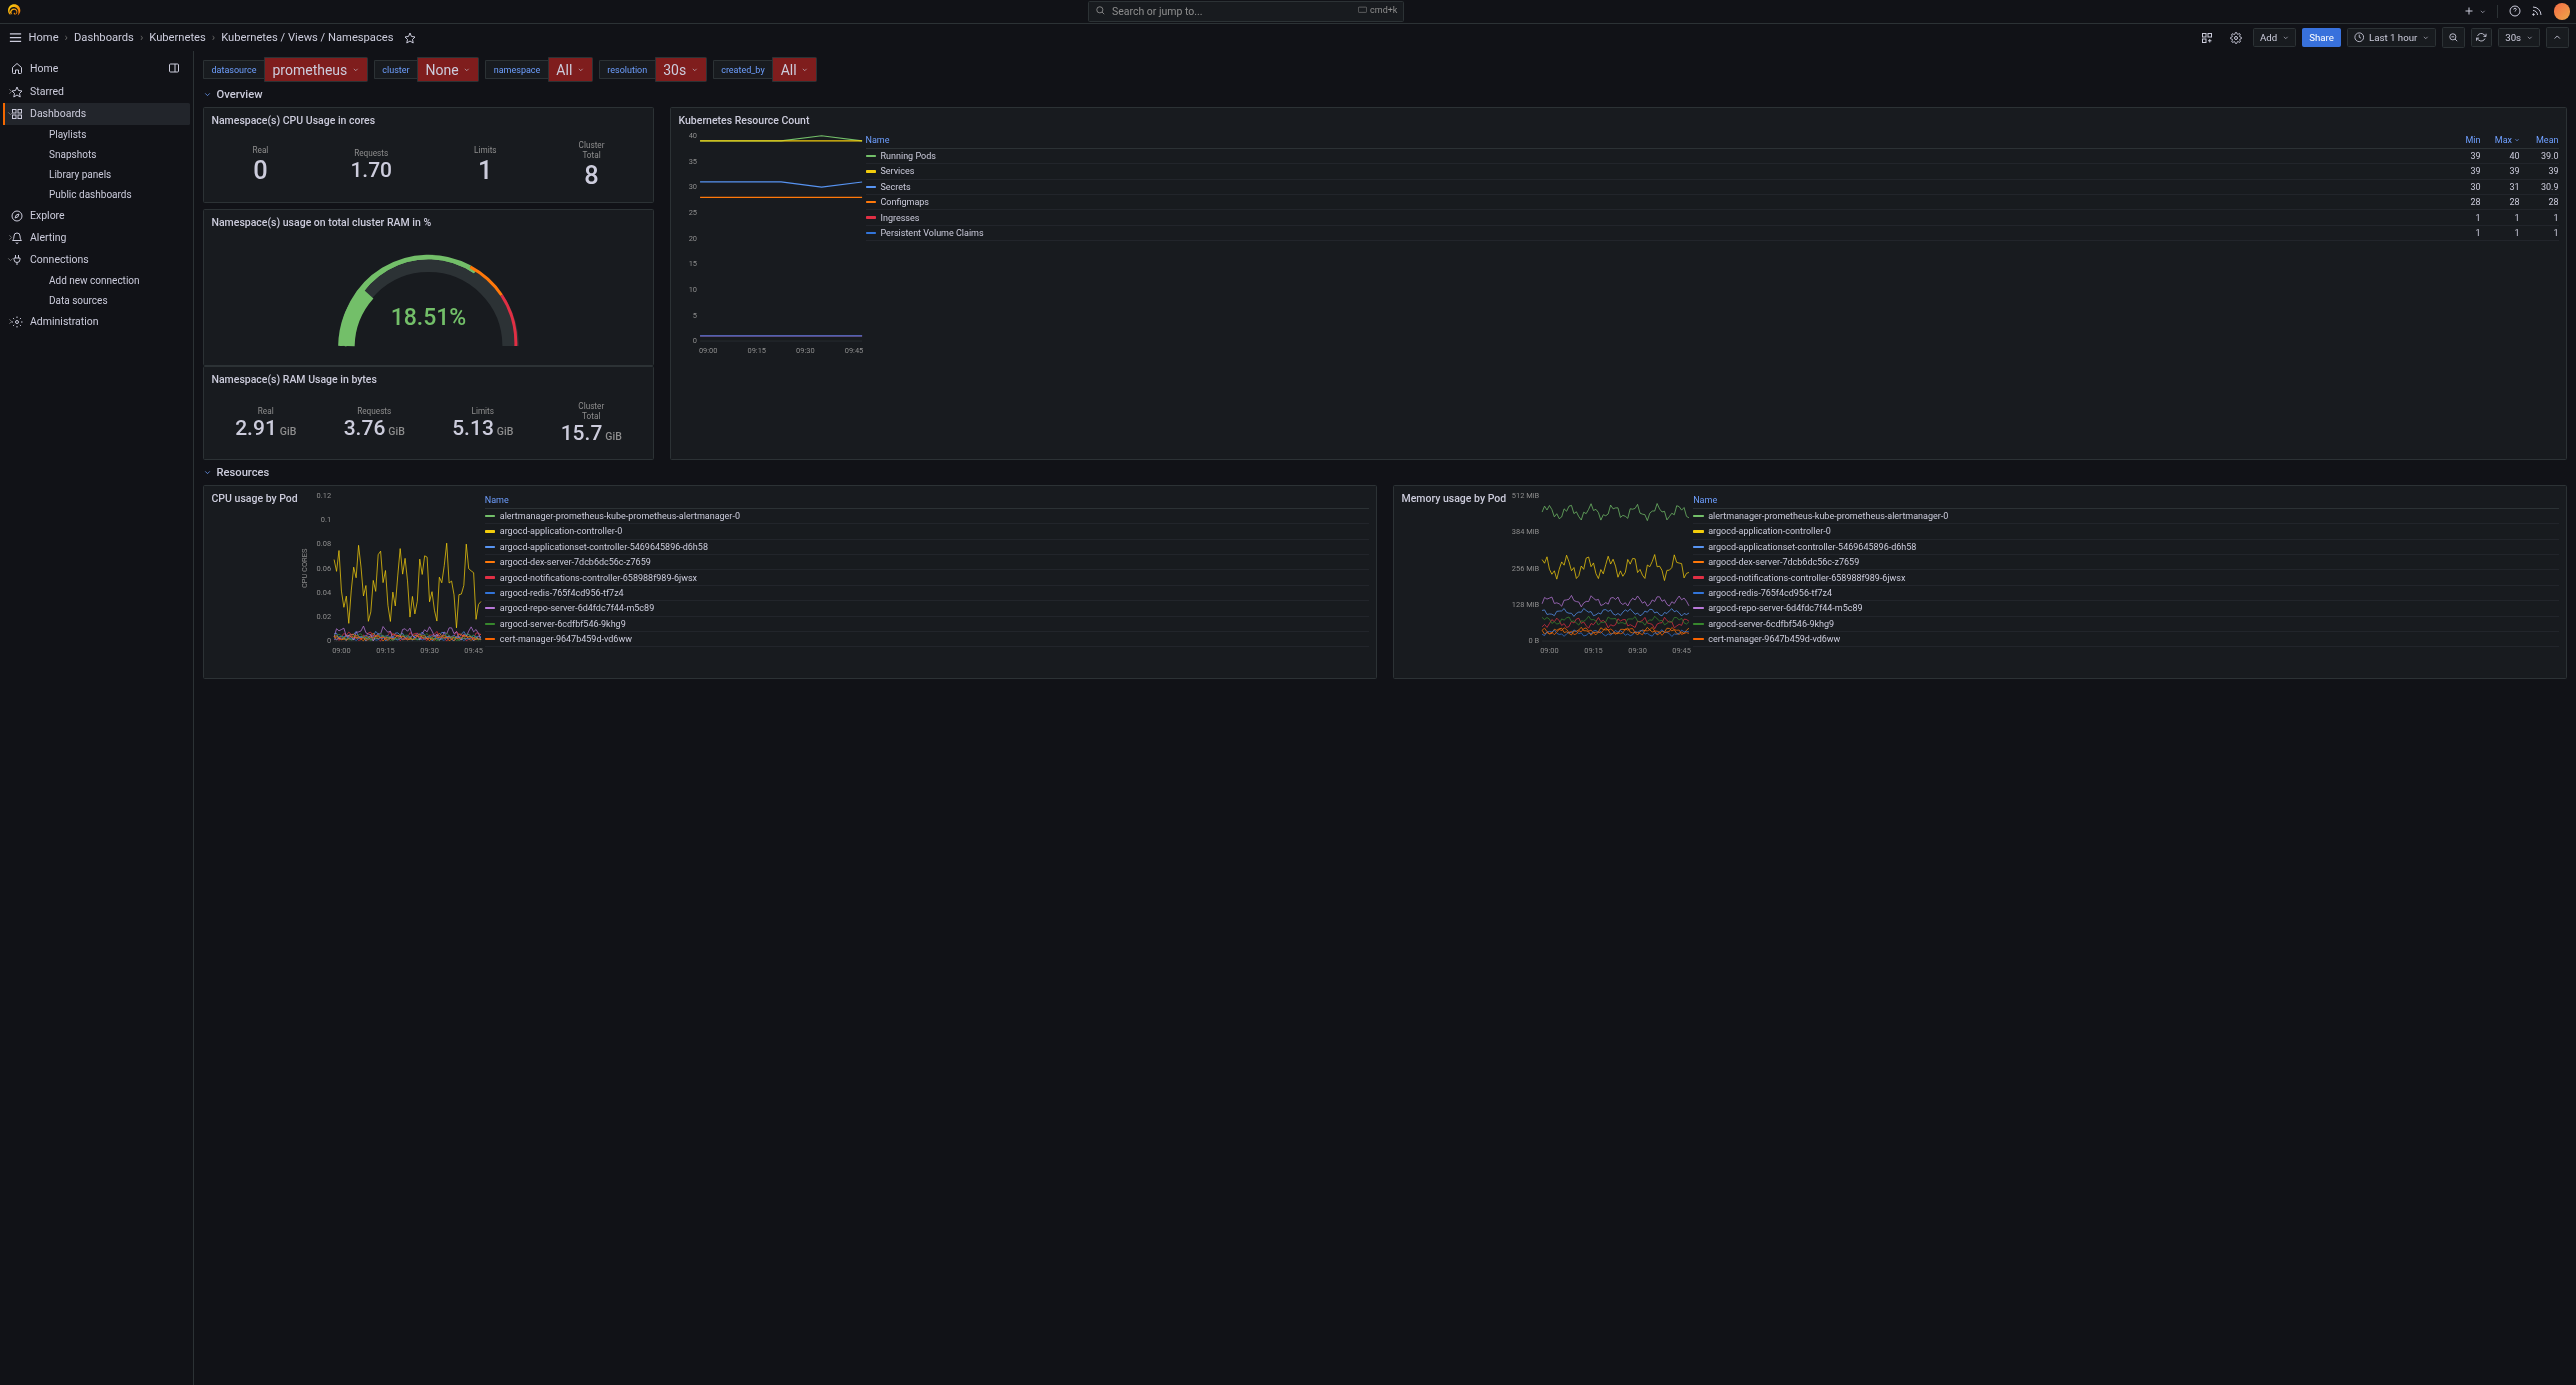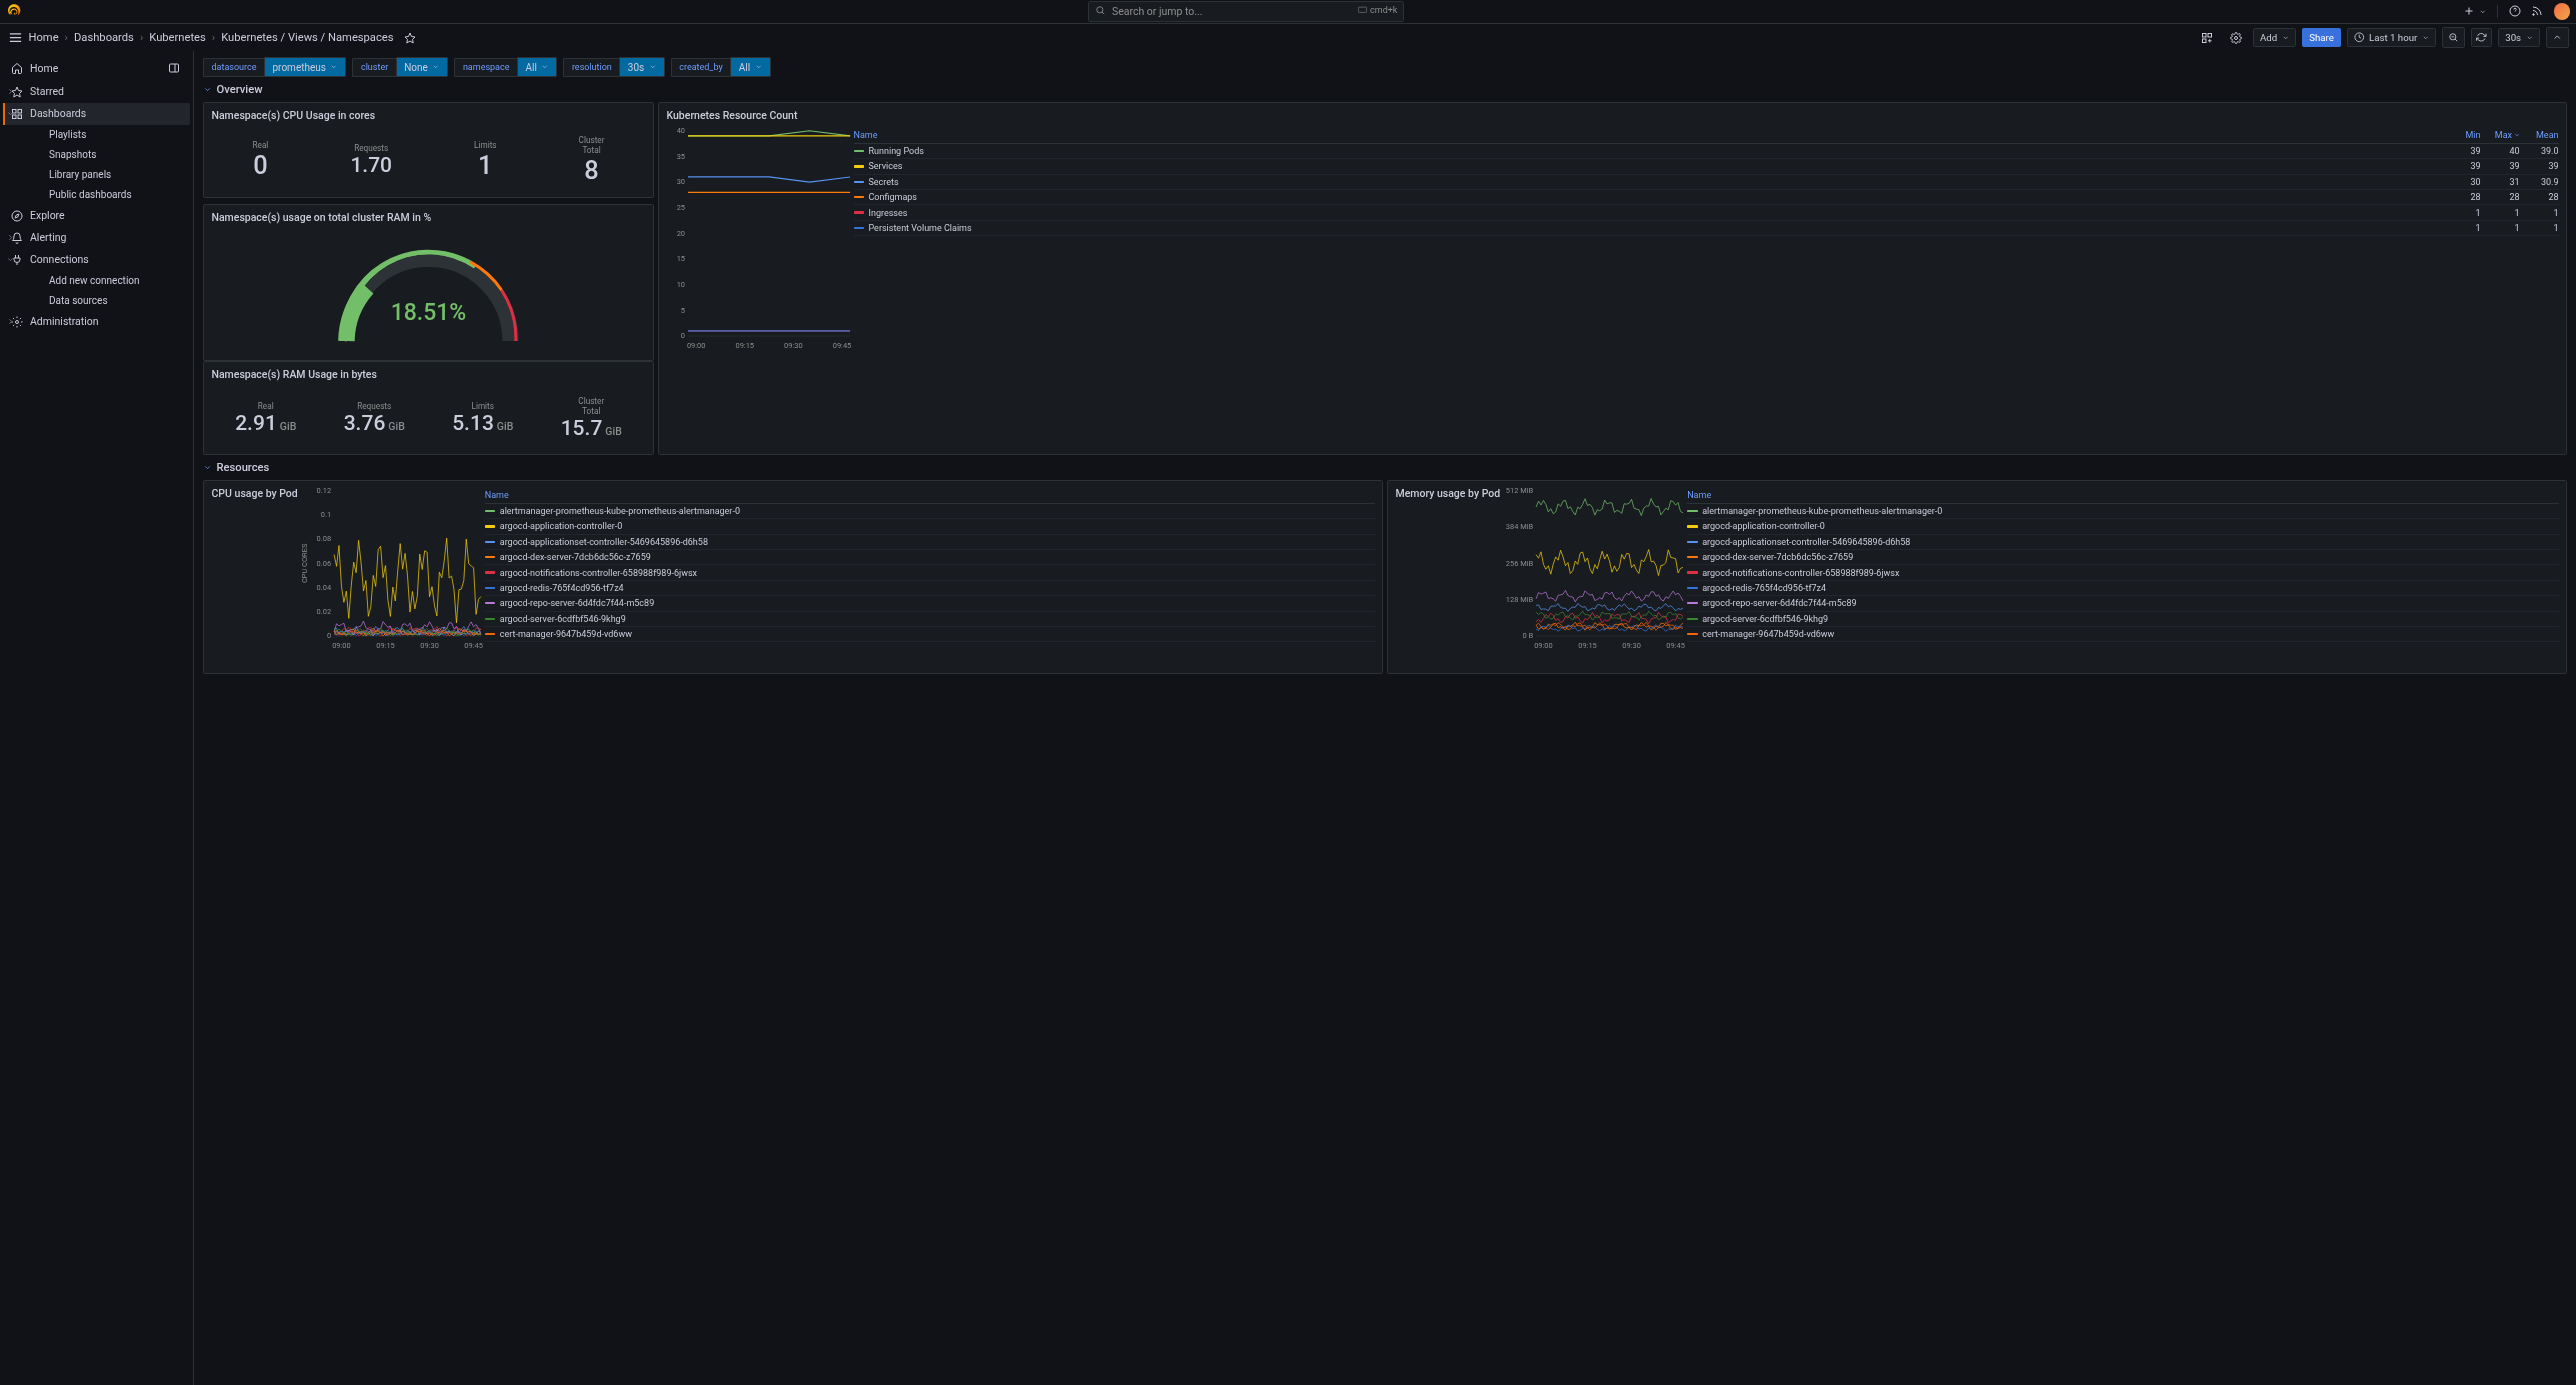--- a/index.html
+++ b/index.html
@@ -38,26 +38,26 @@
 .side-chevron { position: absolute; left: 3px; width: 9px; color: #666; }
 .side-icon { width: 12px; height: 12px; flex-shrink: 0; }
 .side-sub { padding-left: 46px; font-size: 10px; }
 .dock-right { margin-left: auto; width: 16.4px; height: 16.4px; display: flex; align-items: center; justify-content: center; border-radius: 1.5px; }
 
 
 .main { flex: 1; padding: 6px 9px; overflow: hidden; }
 .var-row { display: flex; gap: 6px; margin-bottom: 6px; flex-wrap: wrap; }
 .var-group { display: flex; align-items: center; }
 .var-label { background: #181b1f; border: 0.7px solid #2c3235; border-right: none; color: #6e9fff; padding: 3.7px 7.5px; border-radius: 1.5px 0 0 1.5px; font-size: 9px; }
-.var-value { background: #0369a1; border: 0.7px solid #2c3235; padding: 3.7px 7.5px; display: flex; align-items: center; gap: 4.5px; border-radius: 0 1.5px 1.5px 0; font-size: 10px; text-align: right; }
+.var-value { background: #7f1d1d; border: 0.7px solid #2c3235; padding: 3.7px 7.5px; display: flex; align-items: center; gap: 4.5px; border-radius: 0 1.5px 1.5px 0; font-size: 14px; text-align: right; }
 
 .row-title { display: flex; align-items: center; gap: 4.5px; margin: 3px 0 6px; cursor: pointer; font-size: 11.2px; font-weight: 500; color: #6e9fff; }
 .row-title span { color: #ccccdc; }
 
-.panel-row { display: flex; gap: 4px; margin-bottom: 6px; }
+.panel-row { display: flex; gap: 16px; margin-bottom: 6px; }
 .panel { background: #181b1f; border: 0.7px solid #2c3235; border-radius: 1.5px; padding: 6px 7.5px; }
 .panel-title { font-size: 10.5px; font-weight: 500; margin-bottom: 4.5px; }
 
 
 .p-cpu { width: 224px; height: 96px; }
 .p-gauge { flex: 1; height: 172px; min-width: 224px; position: relative; }
 .p-ram { flex: 1; height: 96px; min-width: 224px; }
 .p-count { width: 448px; height: 258px; }
 .col-left-overview { display: flex; flex-direction: column; gap: 6px; width: 451px; }
 

